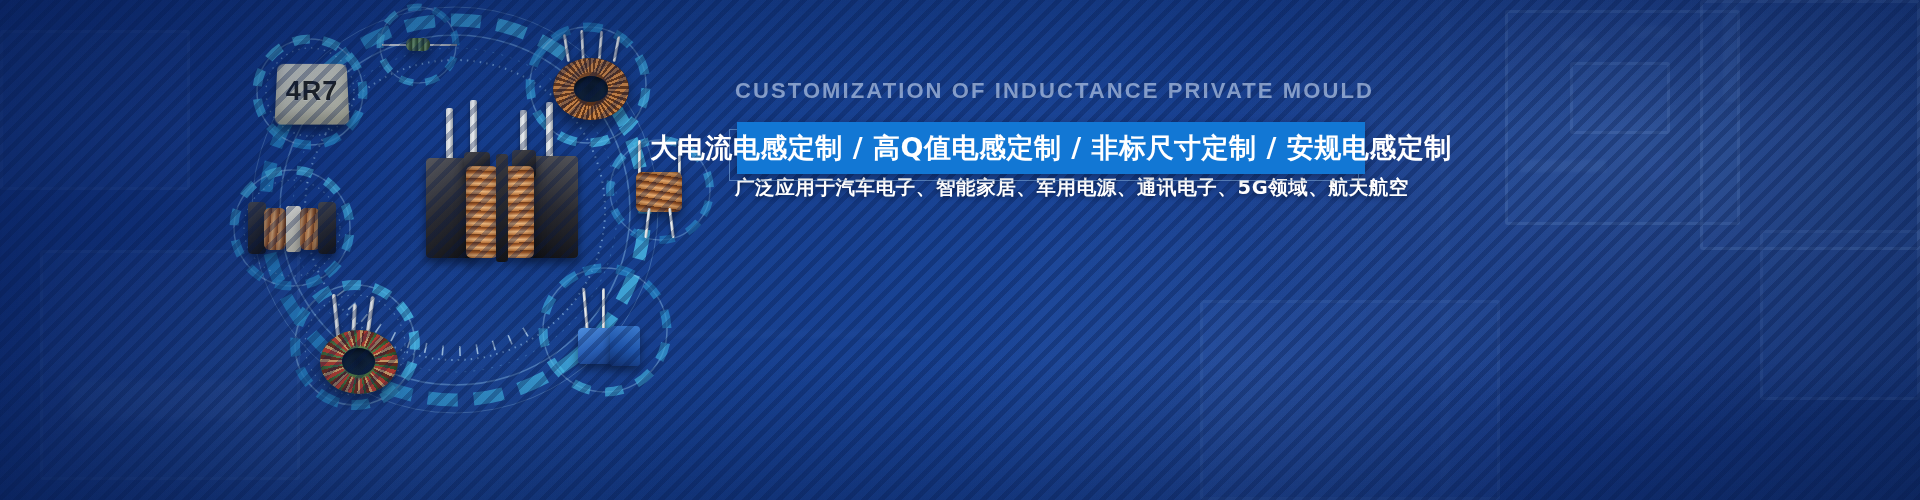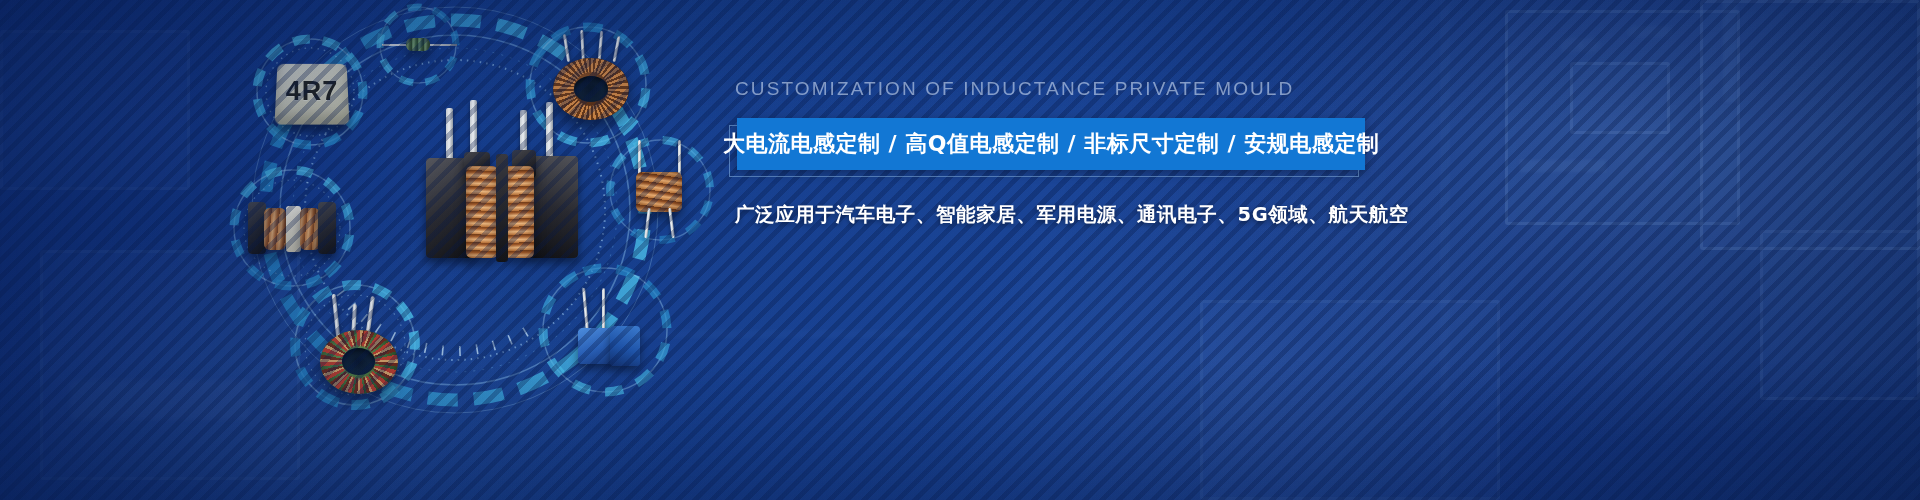--- a/index.html
+++ b/index.html
@@ -145,24 +145,24 @@
     box-shadow: 0 5px 10px rgba(0,0,0,0.45);
   }
 
   
   .copy {
     position: absolute;
     left: 735px; top: 78px;
     width: 640px;
   }
   .eyebrow {
-    font-size: 19px;
+    font-size: 22px;
     letter-spacing: 2.1px;
     color: rgba(200,216,240,0.62);
-    font-weight: 400;
+    font-weight: 700;
     white-space: nowrap;
     font-family: "Liberation Sans", sans-serif;
   }
   .headline {
     margin-top: 10px;
     font-size: 74px;
     line-height: 1.02;
     font-weight: 700;
     letter-spacing: 1px;
     white-space: nowrap;
@@ -191,29 +191,28 @@
   .feature-bar {
     position: absolute;
     left: 2px; top: 0;
     width: 628px; height: 52px;
     background: #1277d4;
     display: flex; align-items: center; justify-content: center;
     box-shadow: 0 3px 10px rgba(0,0,0,0.30);
   }
   .feature-bar .ftxt {
     color: #ffffff;
-    font-size: 22px;
+    font-size: 27px;
     font-weight: 700;
     letter-spacing: 0.5px;
     white-space: nowrap;
     font-family: "DejaVu Sans", "Liberation Sans", sans-serif;
   }
 
   .tagline {
-    margin-top: 31px;
     color: #ffffff;
     font-size: 19.5px;
     font-weight: 700;
     letter-spacing: 0.6px;
     white-space: nowrap;
     text-shadow: 0 2px 5px rgba(0,0,0,0.42);
     font-family: "DejaVu Sans", "Liberation Sans", sans-serif;
   }
 </style>
 </head>

